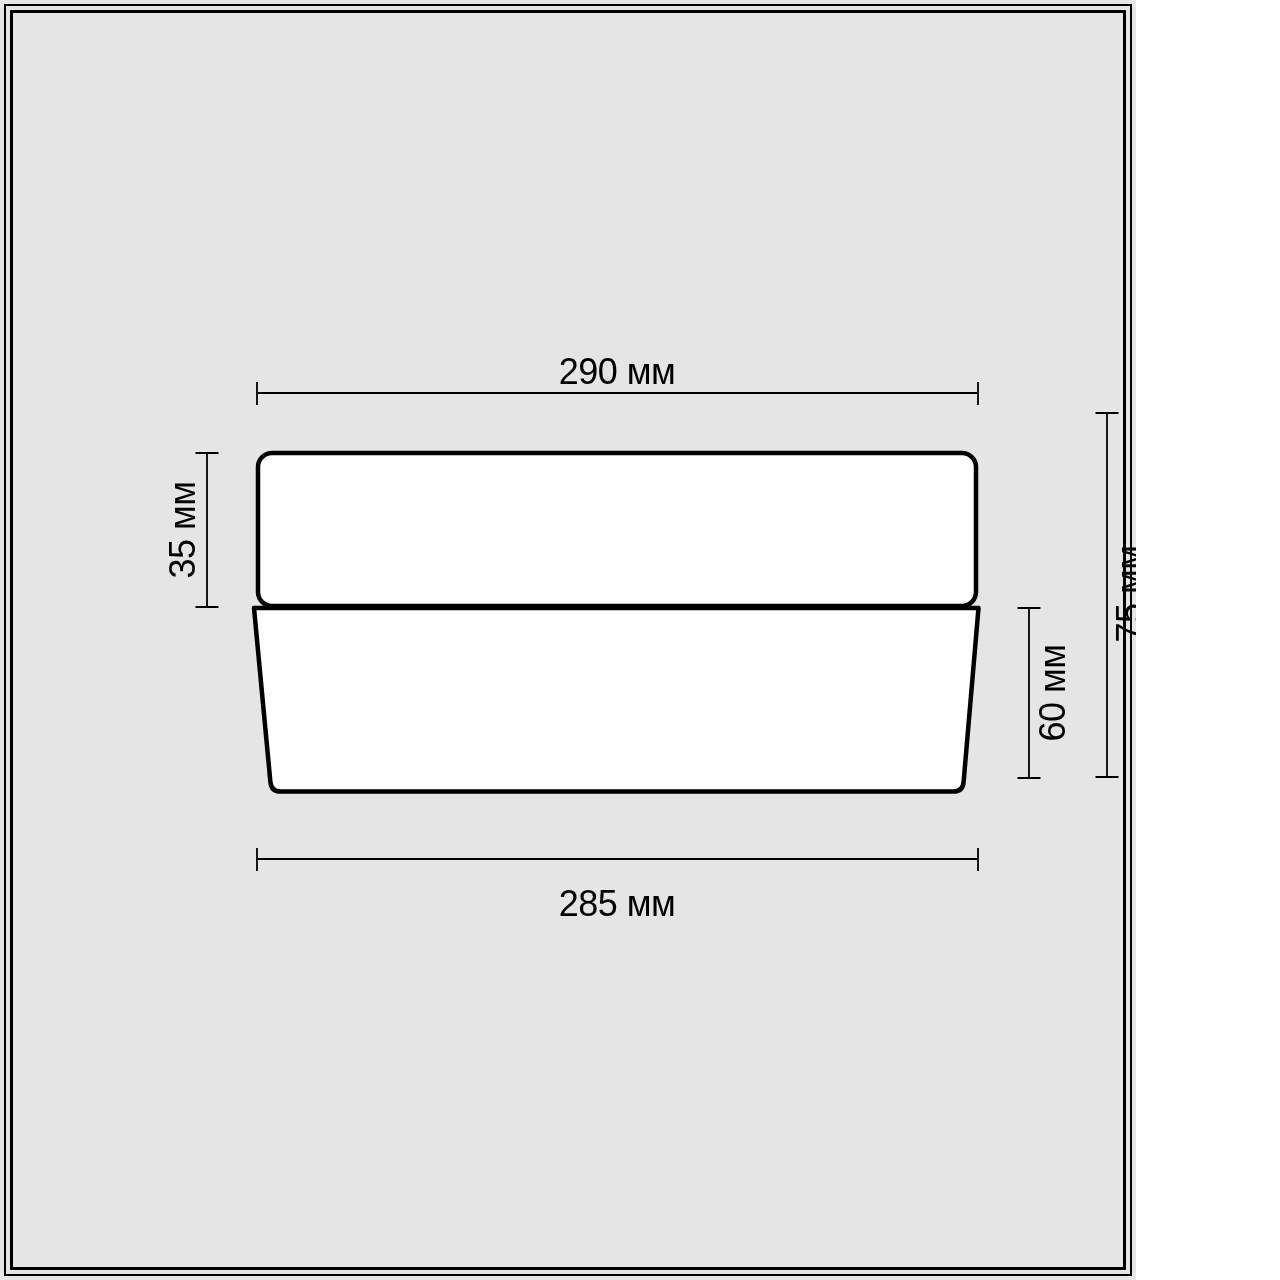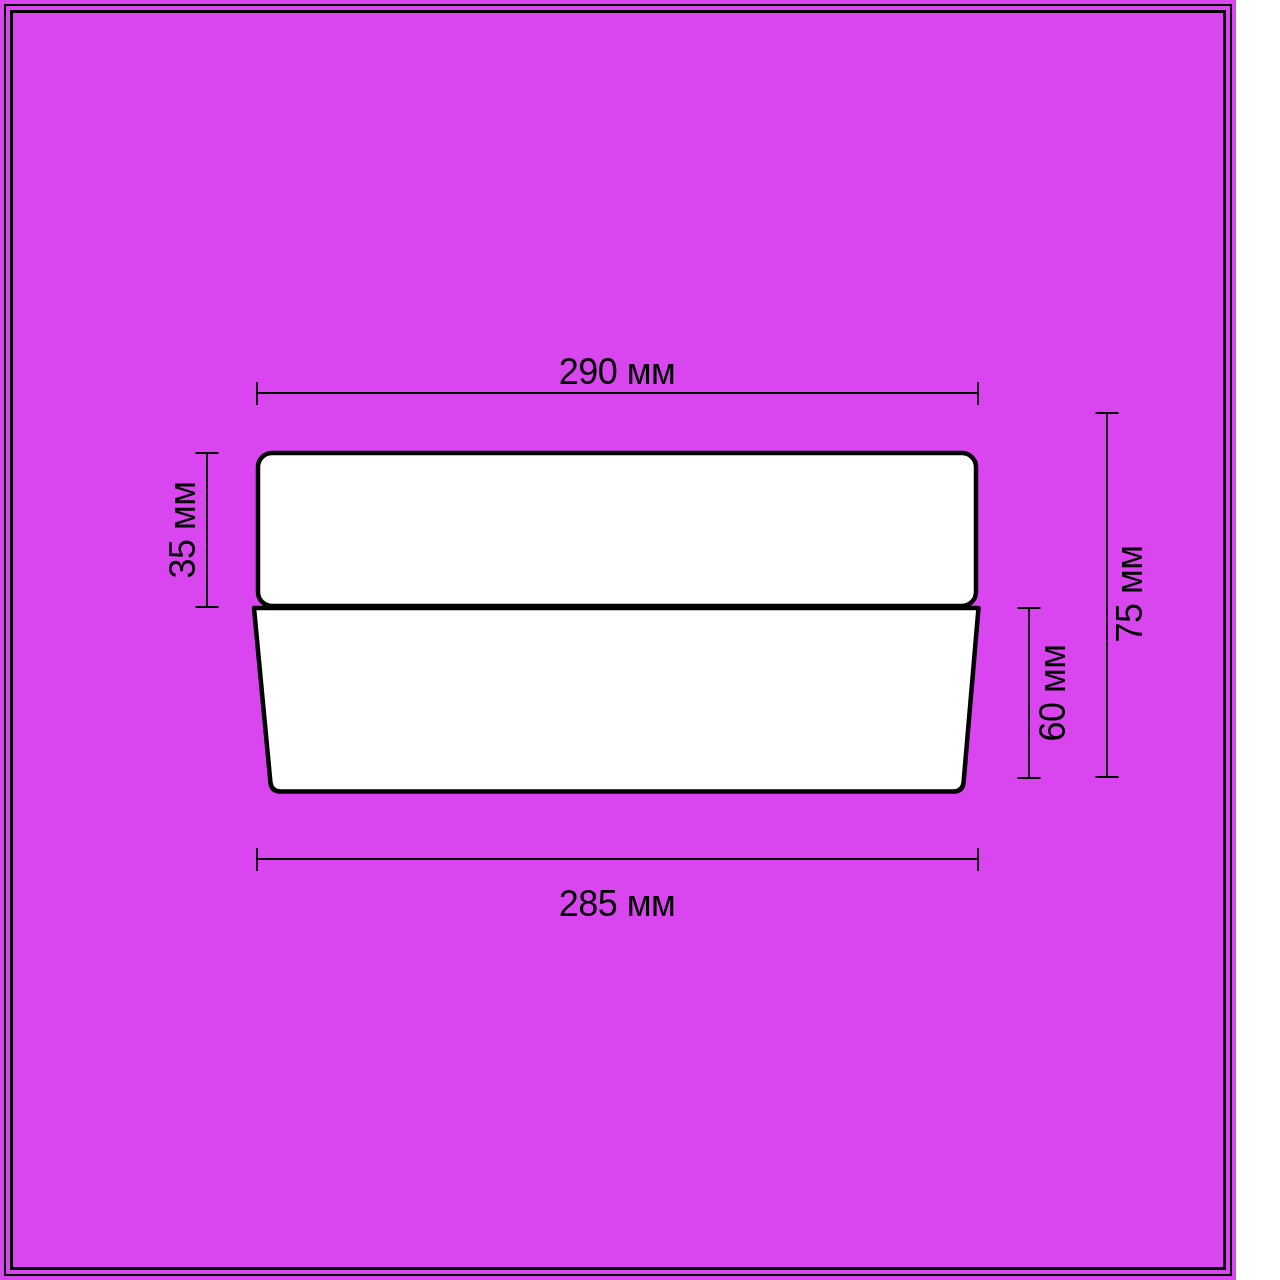--- a/index.html
+++ b/index.html
@@ -5,24 +5,25 @@
   html, body {
     margin: 0;
     padding: 0;
     width: 1280px;
     height: 1280px;
     background: #ffffff;
     font-family: "Liberation Sans", "DejaVu Sans", sans-serif;
   }
   .canvas {
     position: relative;
-    width: 1236px;
+    width: 1116px;
     height: 1280px;
-    background: #d946ef;
+    background: #e5e5e5;
     overflow: hidden;
+    padding-left: 20px;
   }
   .frame-outer {
     position: absolute;
     inset: 4px;
     border: 2px solid #000000;
     pointer-events: none;
   }
   .frame-inner {
     position: absolute;
     inset: 10px;

